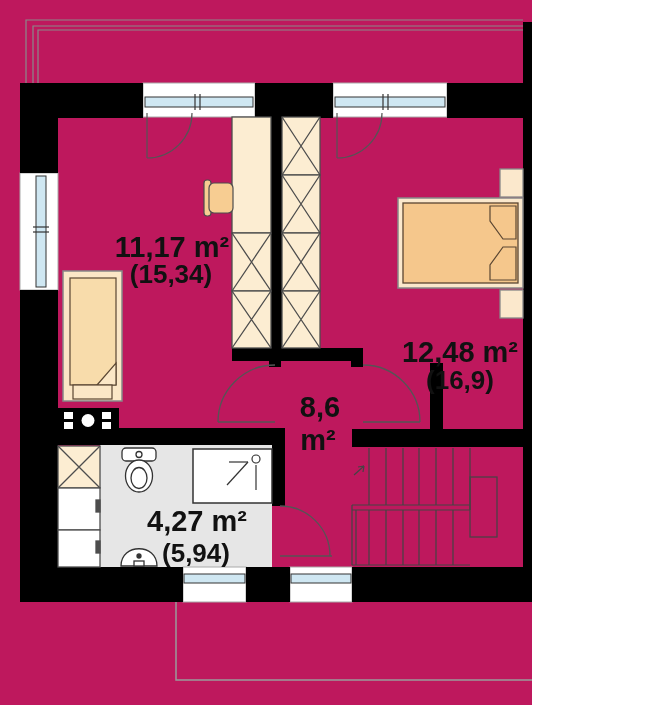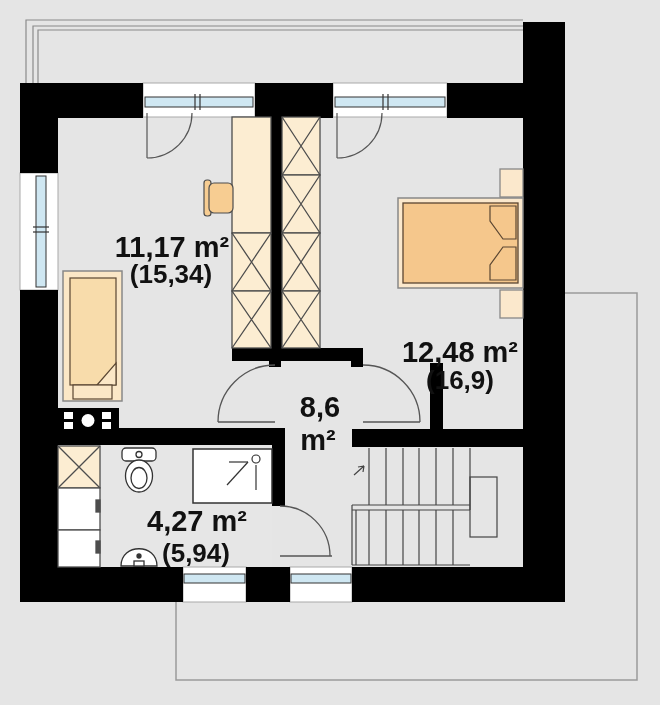--- a/index.html
+++ b/index.html
@@ -1,16 +1,16 @@
 <!DOCTYPE html>
 <html><head>
 <meta charset="utf-8">
 <style>
   html,body{margin:0;padding:0;background:#ffffff;}
-  .stage{position:relative;width:660px;height:705px;background:#e5e5e5;overflow:hidden;}
+  .stage{position:relative;width:532px;height:705px;background:#be185d;overflow:hidden;}
   svg{display:block;}
   text{font-family:"Liberation Sans","DejaVu Sans",sans-serif;font-weight:700;fill:#111;}
   .area-main{font-size:29px;}
   .area-sub{font-size:26px;}
 </style>
 </head>
 <body>
 
 <div class="stage">
 <svg width="660" height="705" viewBox="0 0 660 705">

